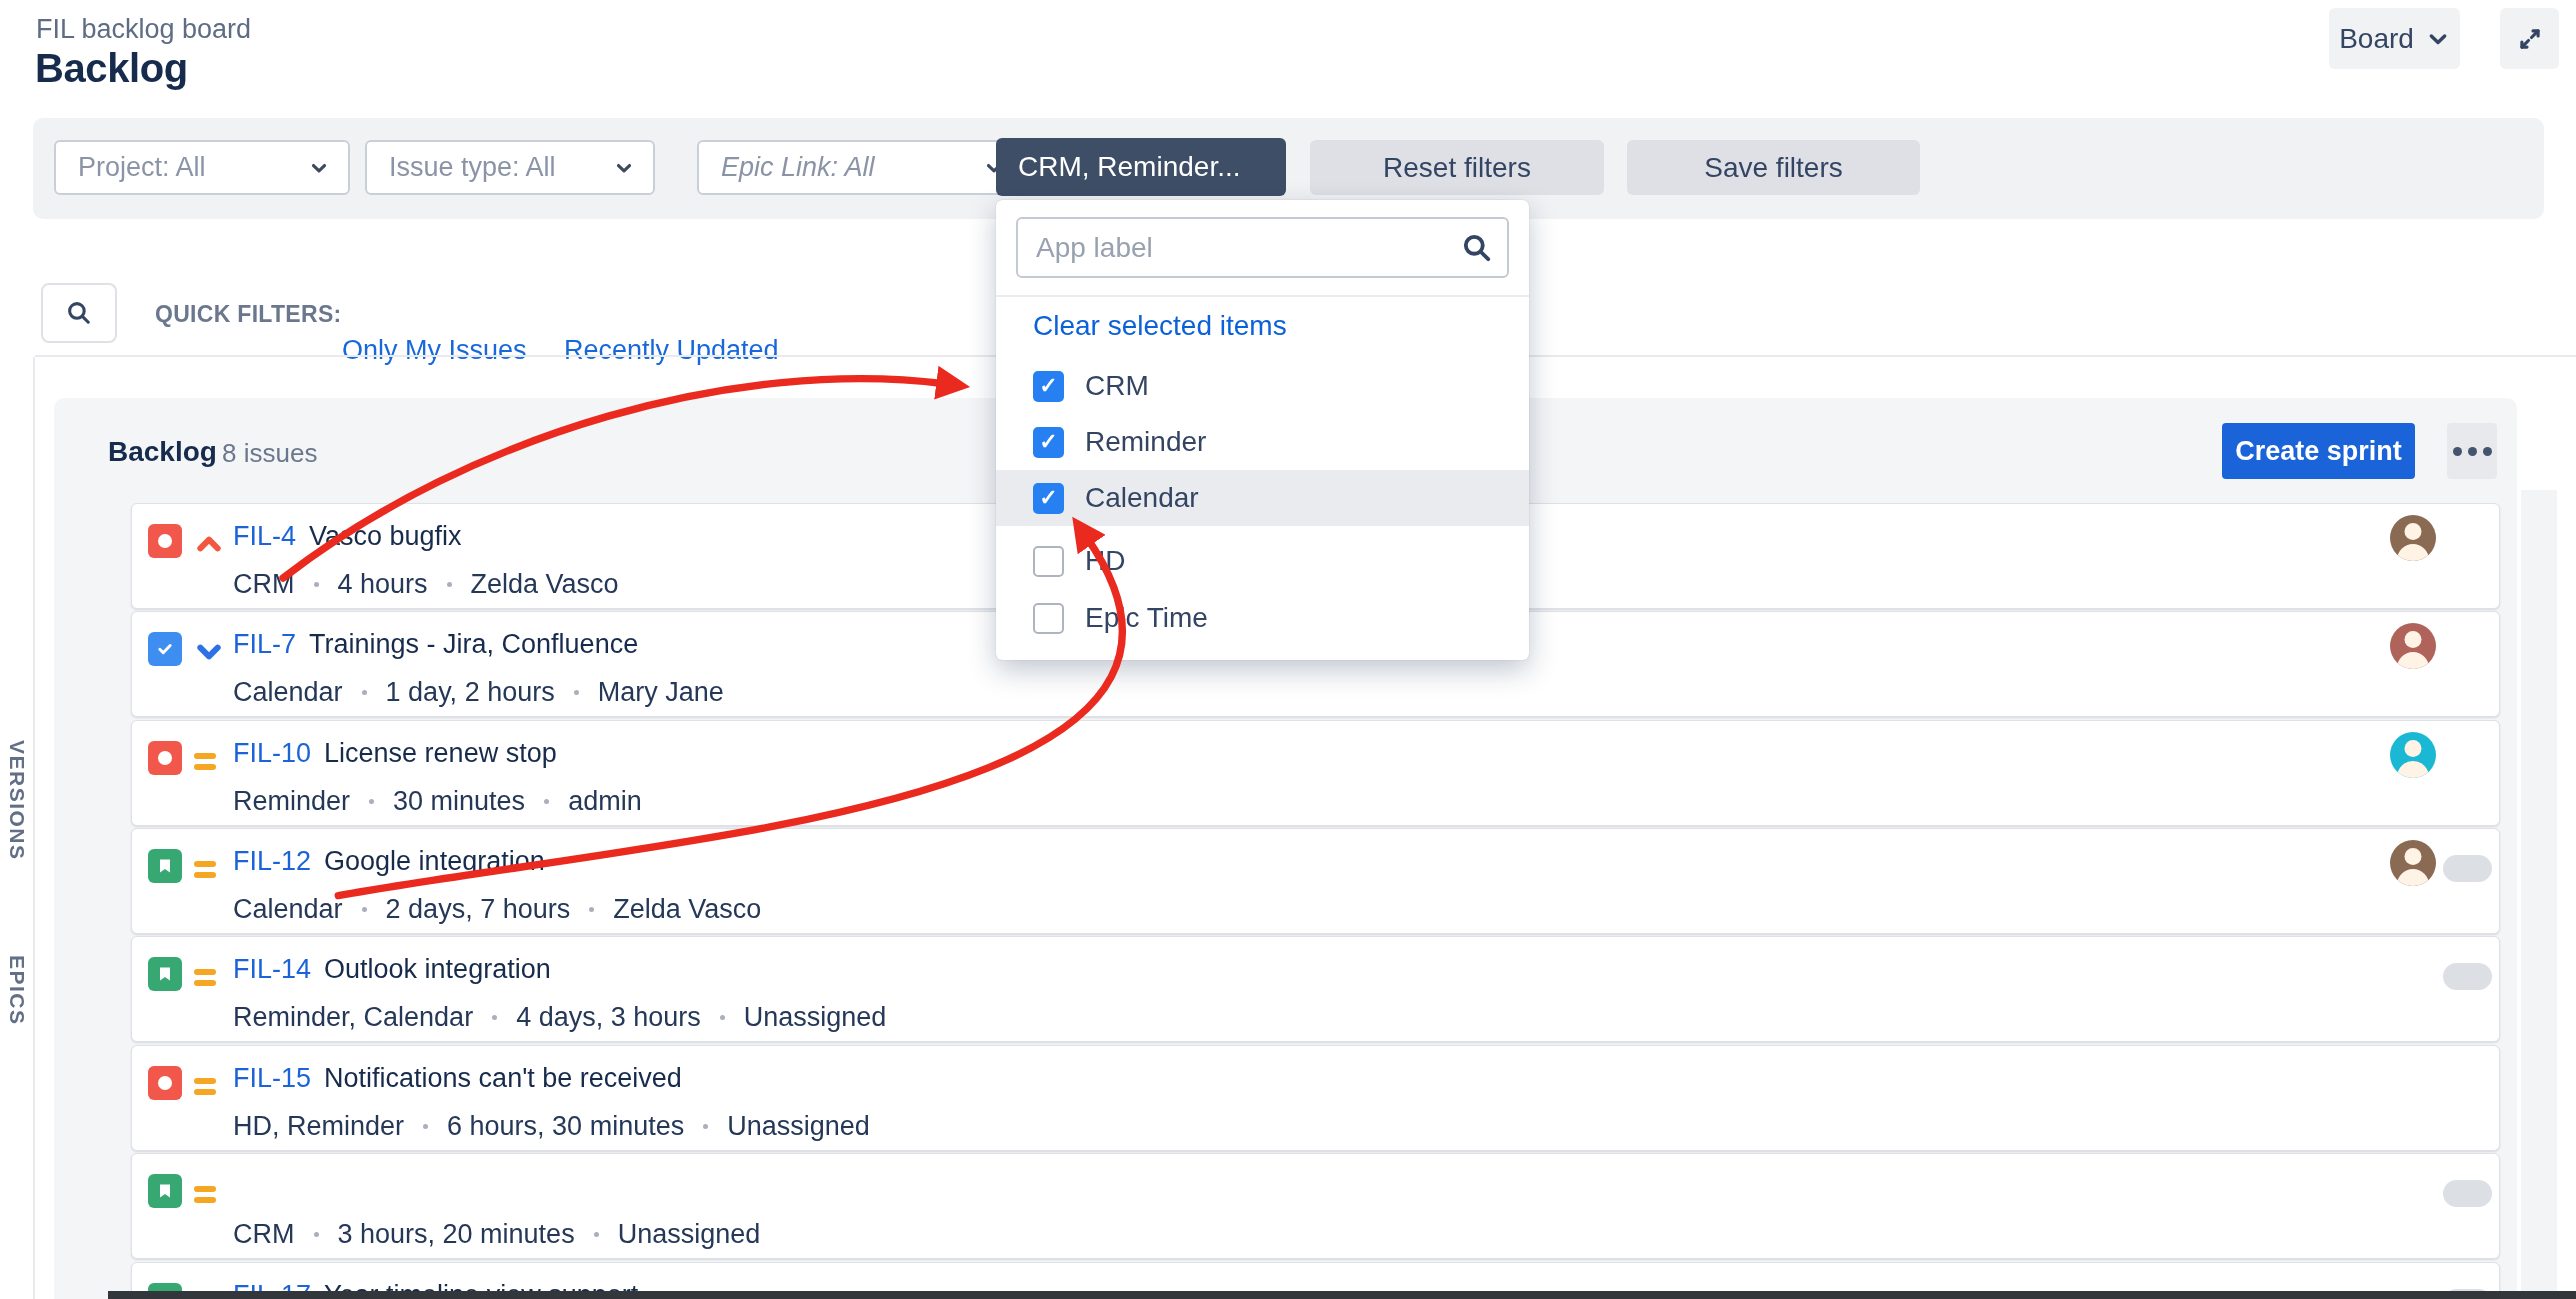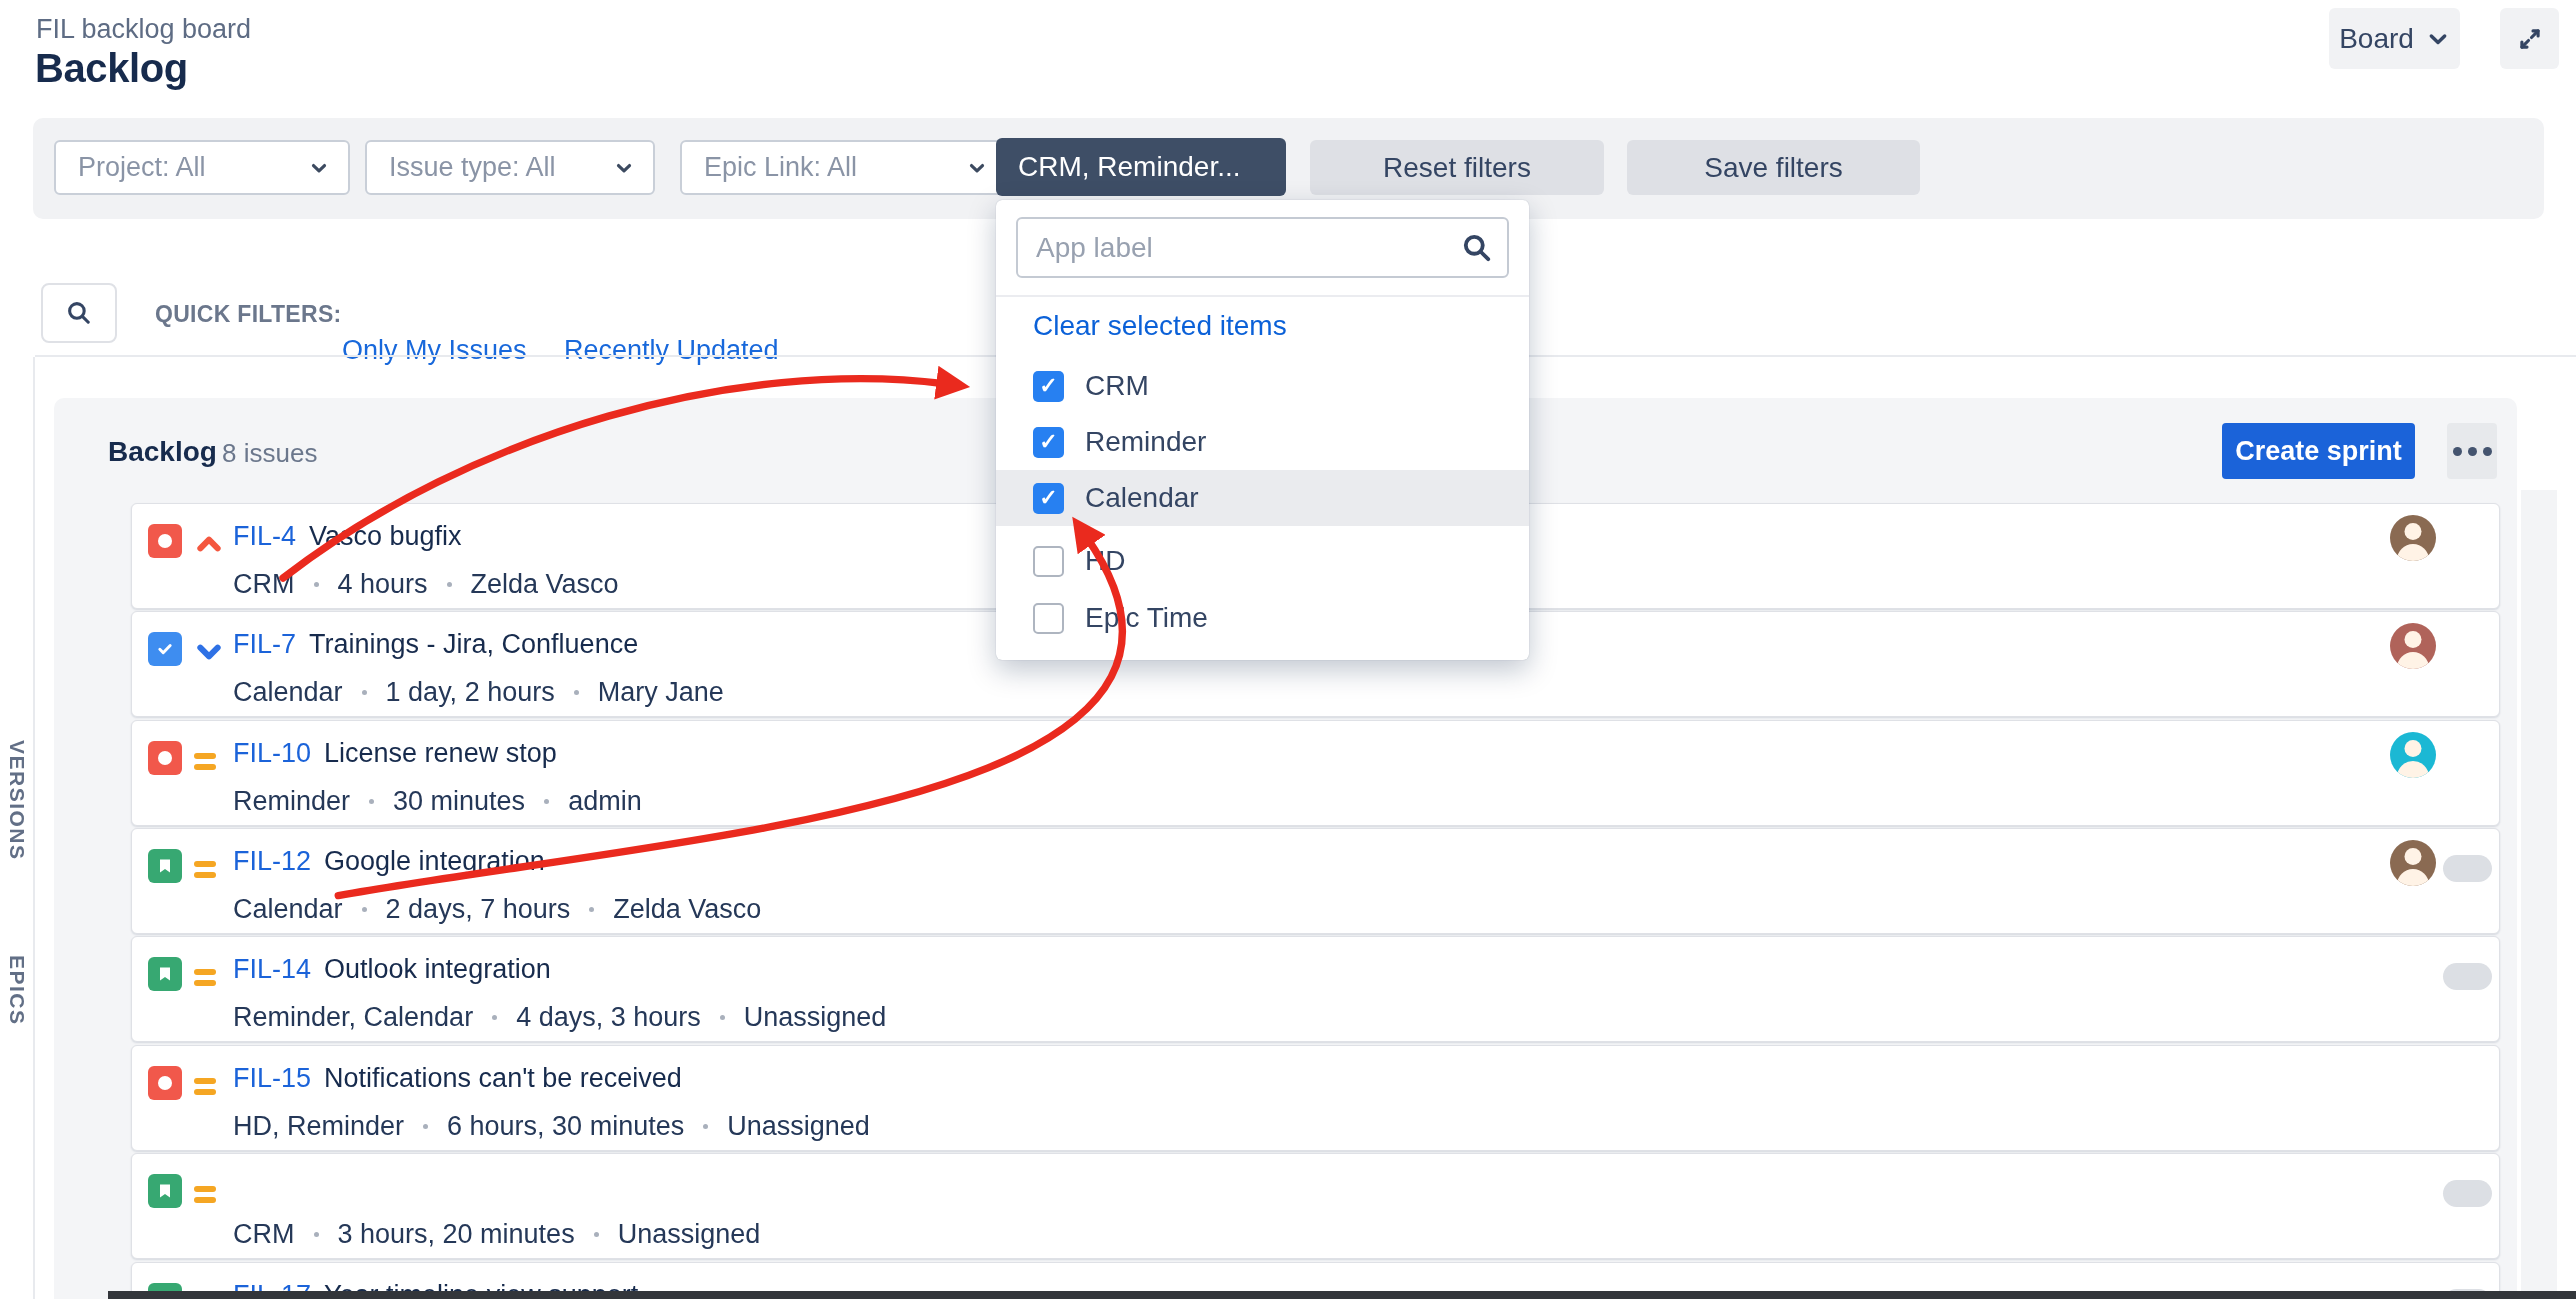--- a/index.html
+++ b/index.html
@@ -12,21 +12,21 @@
   .breadcrumb{left:36px;top:14px;font-size:27px;color:#5E6C84;}
   .page-title{left:35px;top:46px;font-size:40px;font-weight:600;color:#172B4D;letter-spacing:-0.4px;}
   .board-btn{left:2329px;top:8px;width:131px;height:61px;background:#F1F2F4;border-radius:6px;gap:12px;color:#344563;font-size:28px;font-weight:500;cursor:pointer;}
   .expand-btn{left:2500px;top:8px;width:59px;height:61px;background:#F1F2F4;border-radius:6px;cursor:pointer;color:#344563;}
 
   
   .filter-bar{left:33px;top:118px;width:2511px;height:101px;background:#F1F2F4;border-radius:10px;}
   .select{position:absolute;top:140px;height:55px;background:#fff;border:2px solid #C9CFD8;border-radius:6px;display:flex;align-items:center;justify-content:space-between;padding:0 18px 0 22px;color:#8A94A6;font-size:27px;box-sizing:border-box;cursor:pointer;}
   .sel-project{left:54px;width:296px;}
   .sel-issuetype{left:365px;width:290px;}
-  .sel-epic{left:680px;width:328px;}
+  .sel-epic{left:697px;width:328px;font-style:italic;}
   .applied-btn{left:996px;top:138px;width:290px;height:58px;background:#3E4E66;color:#fff;border-radius:6px;font-size:28px;display:flex;align-items:center;padding-left:22px;box-sizing:border-box;cursor:pointer;}
   .gray-btn{top:140px;height:55px;background:#DEE0E5;border-radius:6px;color:#344563;font-size:28px;cursor:pointer;}
   .reset-btn{left:1310px;width:294px;}
   .save-btn{left:1627px;width:293px;}
 
   
   .search-btn{left:41px;top:283px;width:76px;height:60px;background:#fff;border:2px solid #DFE1E6;border-radius:8px;color:#344563;cursor:pointer;box-sizing:border-box;}
   .qf-label{left:155px;top:301px;font-size:23px;font-weight:700;color:#6B778C;letter-spacing:0.3px;}
   .qf-link{top:296px;font-size:27px;color:#1868DB;cursor:pointer;margin-top:39px;}
   .qf-link1{left:342px;} .qf-link2{left:564px;}

